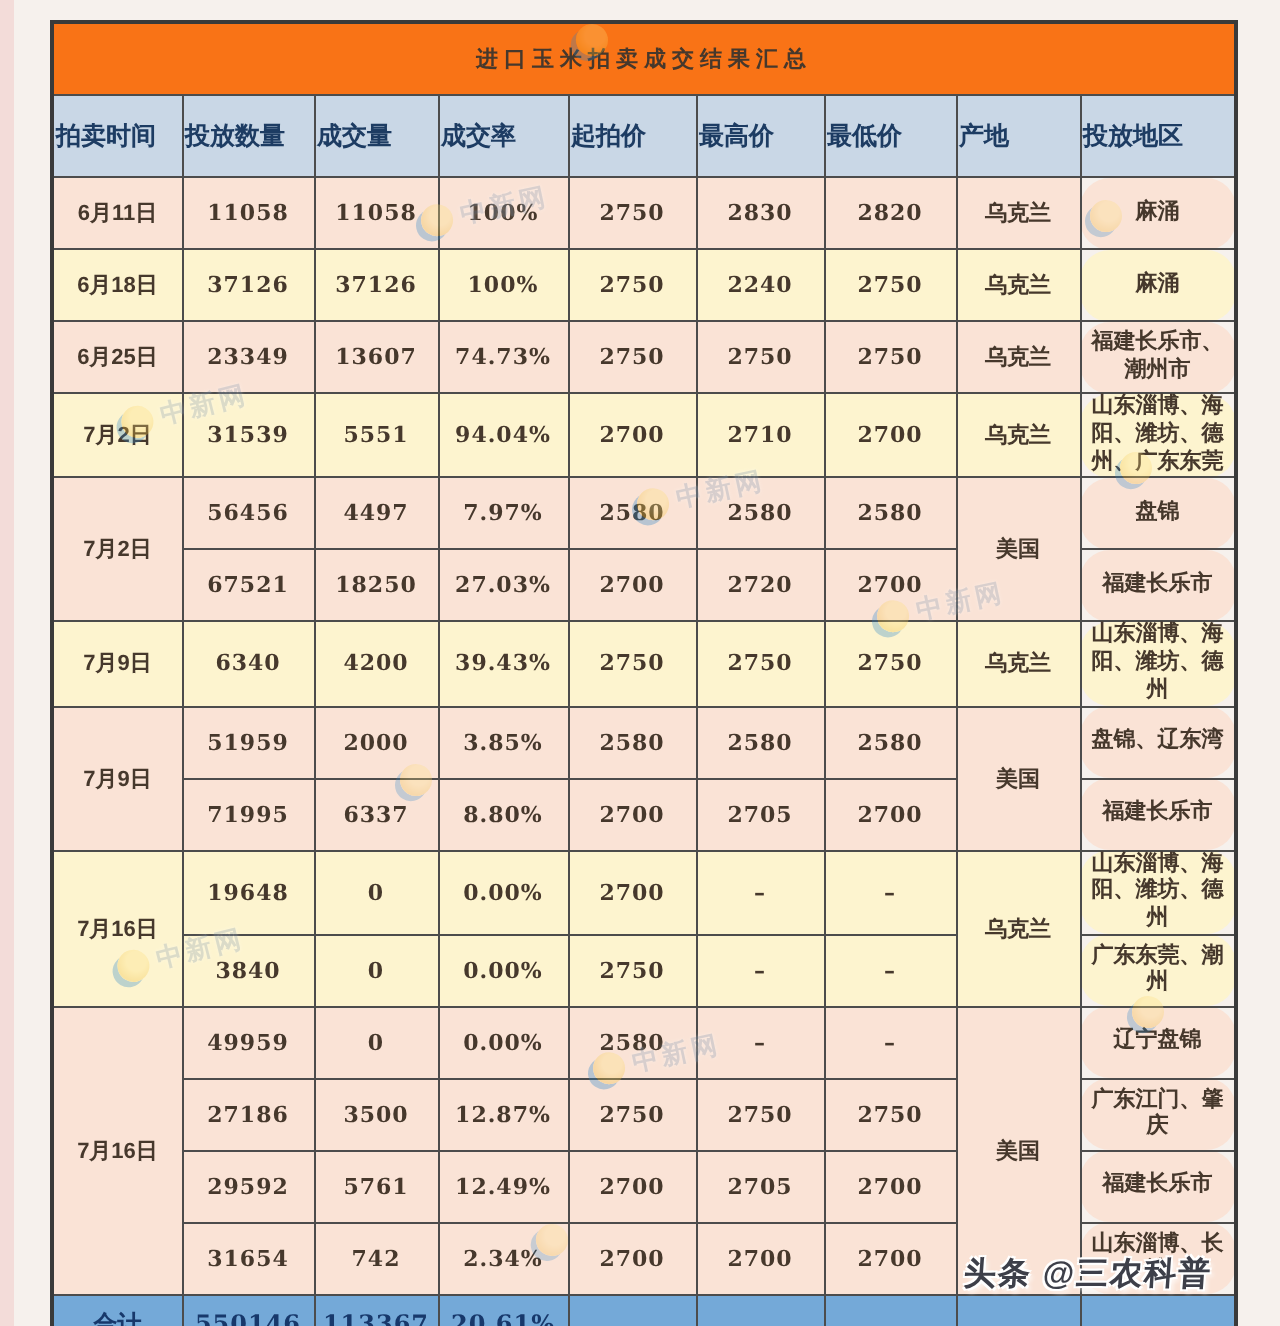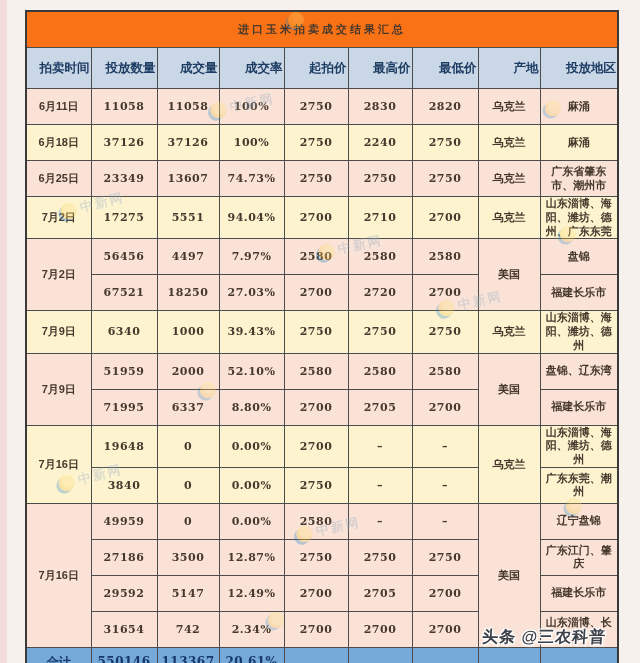--- a/index.html
+++ b/index.html
@@ -15,29 +15,29 @@
     border:2px solid #3a3a3a;
   }
   .main th,.main td{border:1px solid #4c4c4c;}
   .title-cell{
     background:#f97316;color:#163d74;
     font-size:15px;font-weight:800;letter-spacing:3px;
     text-align:center;height:36px;
   }
   .main th{
     background:#c9d7e6;color:#1d3c63;
-    font-size:12.5px;font-weight:800;height:38px;text-align:right;
+    font-size:12.5px;font-weight:800;height:38px;text-align:left;
   }
   .main td{
     text-align:center;vertical-align:middle;
     font-weight:700;font-size:11px;color:#46382c;
     height:35px;padding:0 1px;
   }
   .num{font-family:"DejaVu Serif", serif;color:#322b23;letter-spacing:0.5px;}
-  .region{font-size:10.5px;line-height:1.25;color:#4c3827;}
+  .region{font-size:10.5px;line-height:1.25;color:#4c3827;border-radius:15px;}
   .row-pink td{background:#fae3d6;}
   .row-yellow td{background:#fdf4cf;}
   .footer-row td{
     background:#74a9d8;color:#17386b;
     font-size:12px;font-weight:800;height:29px;
   }
   
   .wm{position:absolute;display:flex;align-items:center;gap:4px;pointer-events:none;z-index:4;}
   .wm-ball{
     width:16px;height:16px;border-radius:50%;
@@ -114,25 +114,25 @@
   </tr>
   <tr class="row-pink">
     <td>6月25日</td>
     <td class="num">23349</td>
     <td class="num">13607</td>
     <td class="num">74.73%</td>
     <td class="num">2750</td>
     <td class="num">2750</td>
     <td class="num">2750</td>
     <td>乌克兰</td>
-    <td class="region">广东省肇东市、潮州市</td>
+    <td class="region">福建长乐市、潮州市</td>
   </tr>
   <tr class="row-yellow">
     <td>7月2日</td>
-    <td class="num">17275</td>
+    <td class="num">31539</td>
     <td class="num">5551</td>
     <td class="num">94.04%</td>
     <td class="num">2700</td>
     <td class="num">2710</td>
     <td class="num">2700</td>
     <td>乌克兰</td>
     <td class="region">山东淄博、海阳、潍坊、德州、广东东莞</td>
   </tr>
 
   <tr class="row-pink">
@@ -152,34 +152,34 @@
     <td class="num">27.03%</td>
     <td class="num">2700</td>
     <td class="num">2720</td>
     <td class="num">2700</td>
     <td class="region">福建长乐市</td>
   </tr>
 
   <tr class="row-yellow">
     <td>7月9日</td>
     <td class="num">6340</td>
-    <td class="num">1000</td>
+    <td class="num">4200</td>
     <td class="num">39.43%</td>
     <td class="num">2750</td>
     <td class="num">2750</td>
     <td class="num">2750</td>
     <td>乌克兰</td>
     <td class="region">山东淄博、海阳、潍坊、德州</td>
   </tr>
 
   <tr class="row-pink">
     <td rowspan="2">7月9日</td>
     <td class="num">51959</td>
     <td class="num">2000</td>
-    <td class="num">52.10%</td>
+    <td class="num">3.85%</td>
     <td class="num">2580</td>
     <td class="num">2580</td>
     <td class="num">2580</td>
     <td rowspan="2">美国</td>
     <td class="region">盘锦、辽东湾</td>
   </tr>
   <tr class="row-pink">
     <td class="num">71995</td>
     <td class="num">6337</td>
     <td class="num">8.80%</td>
@@ -225,21 +225,21 @@
     <td class="num">27186</td>
     <td class="num">3500</td>
     <td class="num">12.87%</td>
     <td class="num">2750</td>
     <td class="num">2750</td>
     <td class="num">2750</td>
     <td class="region">广东江门、肇庆</td>
   </tr>
   <tr class="row-pink">
     <td class="num">29592</td>
-    <td class="num">5147</td>
+    <td class="num">5761</td>
     <td class="num">12.49%</td>
     <td class="num">2700</td>
     <td class="num">2705</td>
     <td class="num">2700</td>
     <td class="region">福建长乐市</td>
   </tr>
   <tr class="row-pink">
     <td class="num">31654</td>
     <td class="num">742</td>
     <td class="num">2.34%</td>

